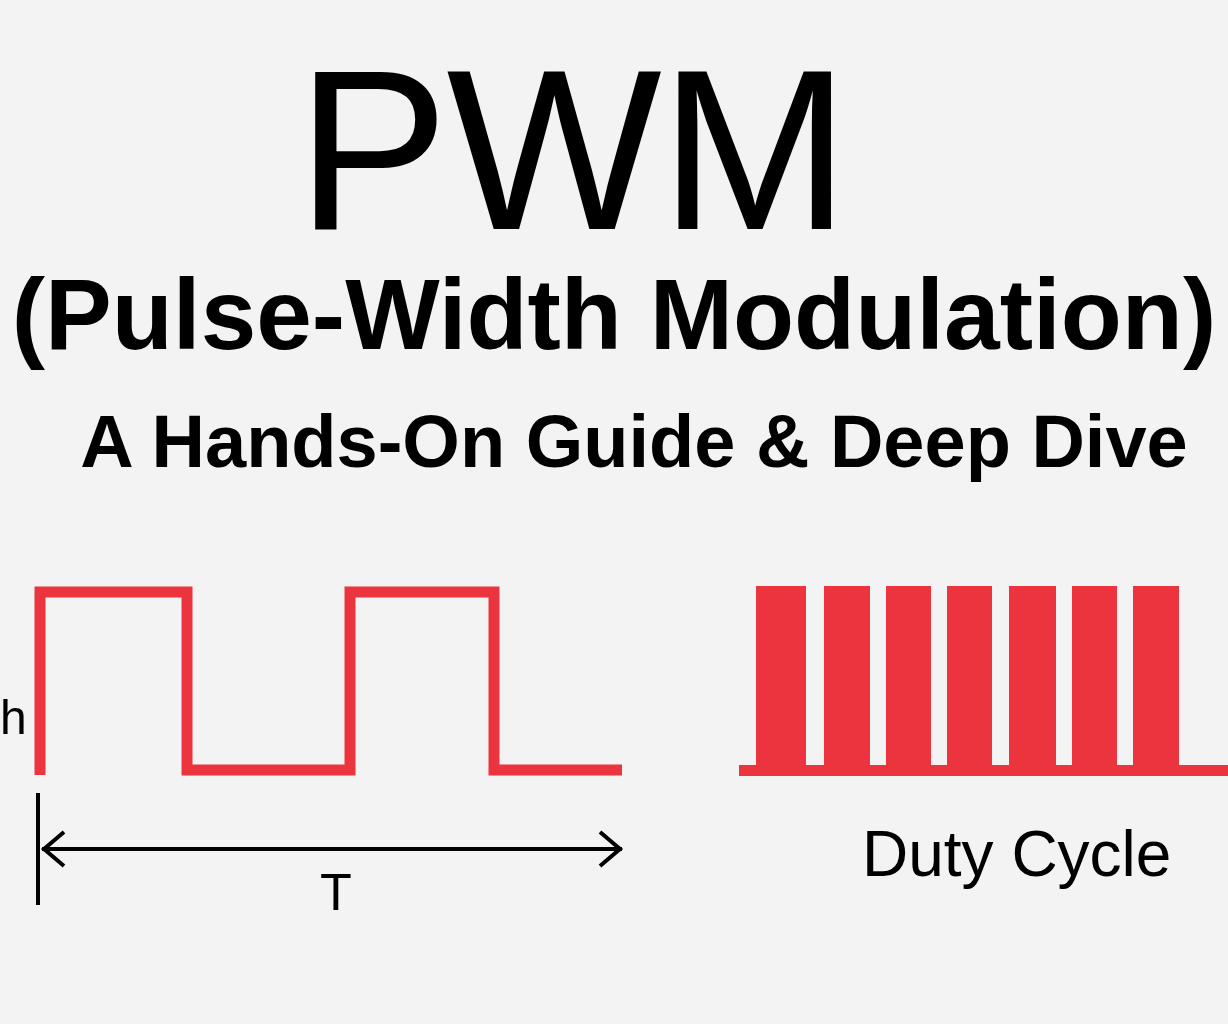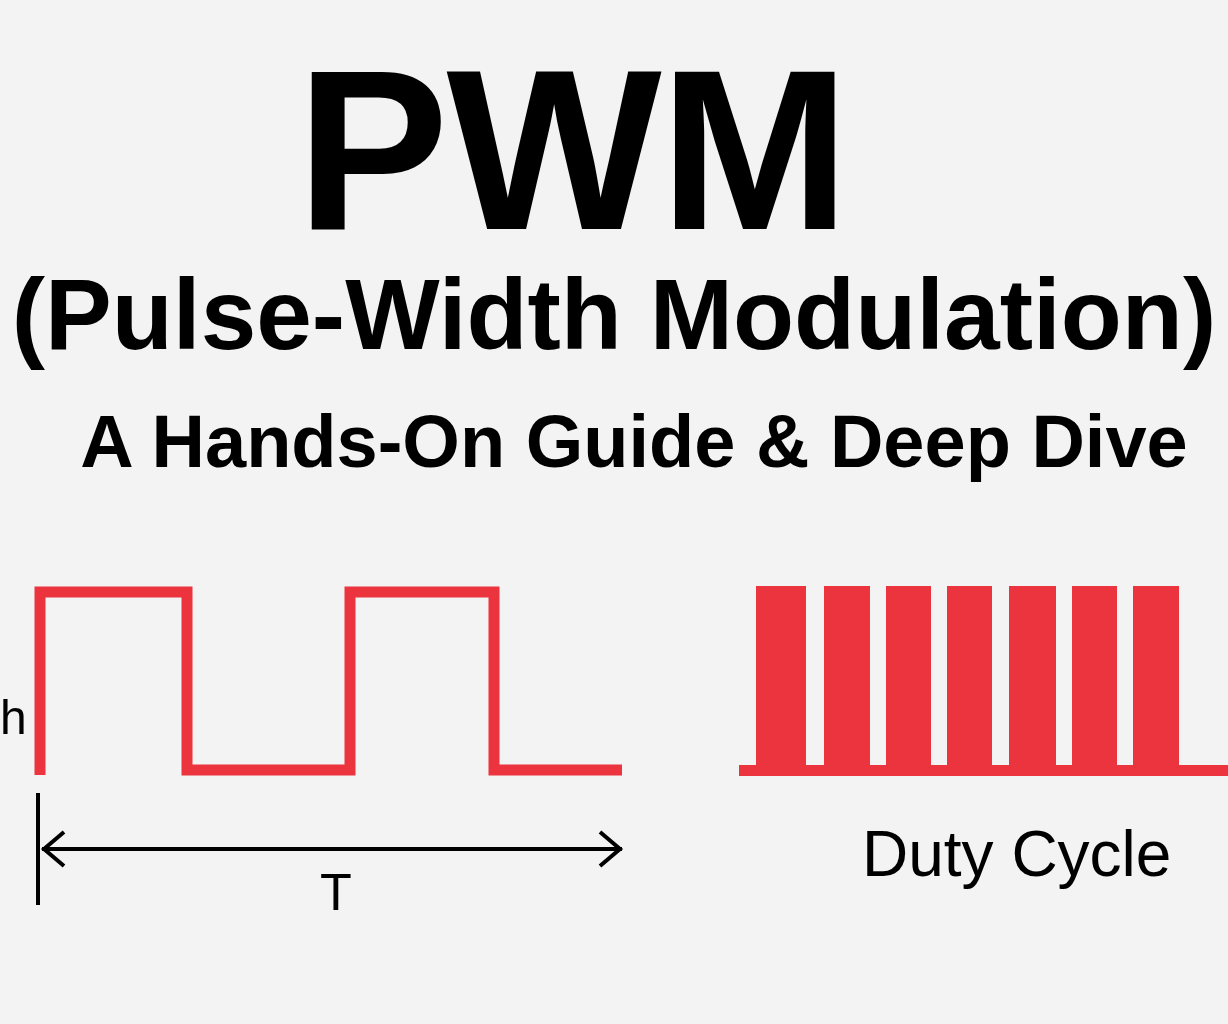--- a/index.html
+++ b/index.html
@@ -3,21 +3,21 @@
 <meta charset="utf-8">
 <style>
   html, body { margin:0; padding:0; }
   body {
     width:1228px; height:1024px; overflow:hidden;
     background:#f3f3f3; position:relative;
     font-family:"Liberation Sans", "DejaVu Sans", sans-serif; color:#000;
   }
   .title {
     position:absolute; left:0; width:1144px; top:20px; text-align:center;
-    font-weight:bold; font-size:228px; line-height:260px; letter-spacing:-2px;
+    font-weight:normal; font-size:228px; line-height:260px; letter-spacing:-2px;
   }
   .subtitle {
     position:absolute; left:0; width:1228px; top:254px; text-align:center;
     font-weight:bold; font-size:100px; line-height:120px; letter-spacing:0px;
     white-space:nowrap;
   }
   .tagline {
     position:absolute; left:0; width:1268px; top:392px; text-align:center;
     font-weight:bold; font-size:74px; line-height:100px; white-space:nowrap;
   }

